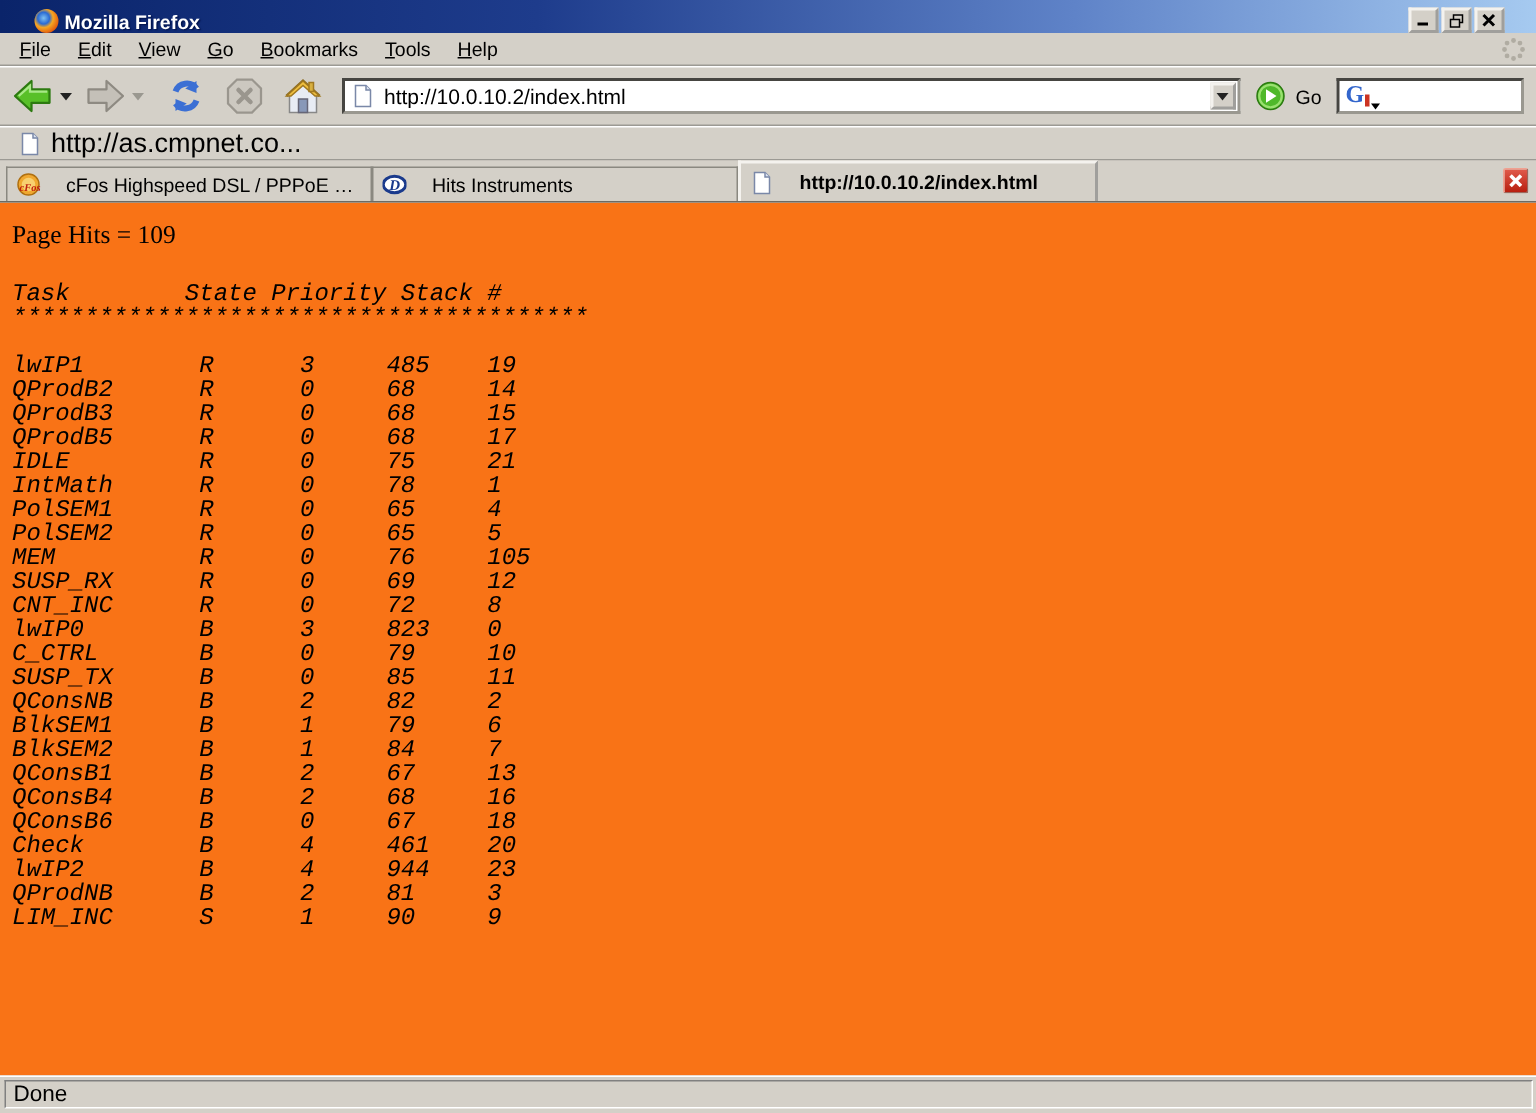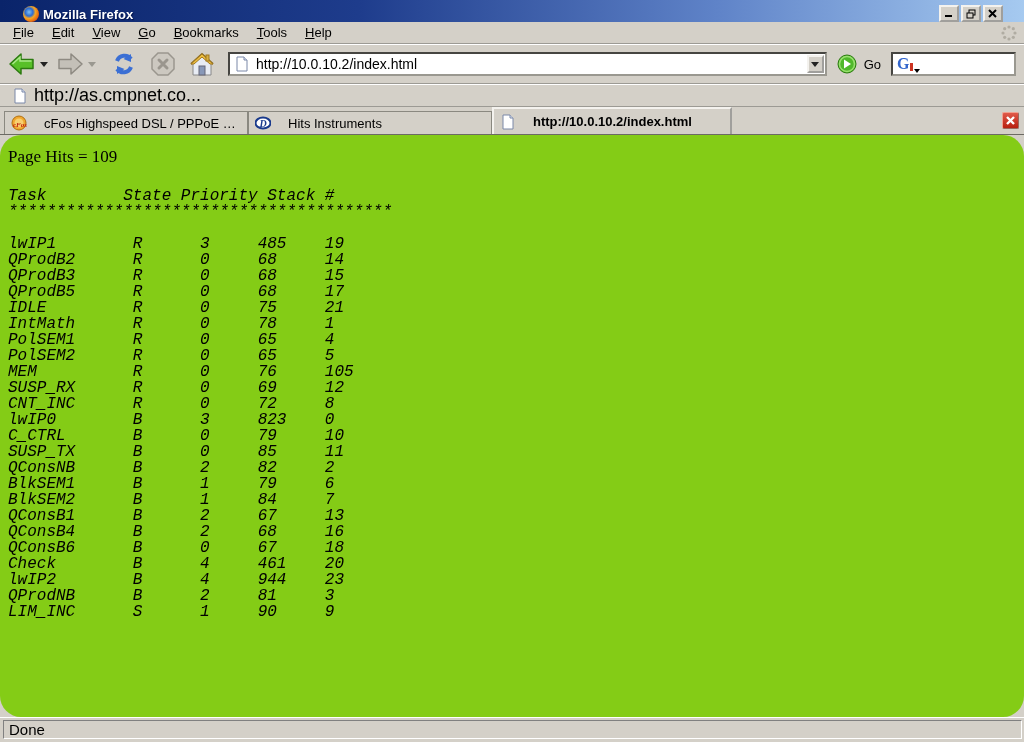--- a/index.html
+++ b/index.html
@@ -97,21 +97,21 @@
   }
   .tab .tab-label { overflow:hidden; text-overflow:ellipsis; white-space:nowrap; }
   .close-tab {
     position:absolute; right:5px; top:5px; width:17px; height:17px;
     background:linear-gradient(#e05a4a,#b81f10); border:1px outset #f0a090; border-radius:2px;
     display:flex; align-items:center; justify-content:center;
   }
 
   
   .content {
-    flex:1 1 auto; background:#84cc16; overflow:hidden; padding:12px 0 0 8px;border-radius:21px;
+    flex:1 1 auto; background:#f97316; overflow:hidden; padding:12px 0 0 8px;
   }
   .hits-line { font-family:"Liberation Serif", serif; font-size:17px; color:#000; }
   .task-table {
     margin-top:21px; font-family:"Liberation Mono", monospace;
     font-size:16px; line-height:16px; color:#000; white-space:pre;font-style:italic;
   }
 
   
   .statusbar {
     height:25px; flex:0 0 25px; background:#d4d0c8; display:flex; align-items:center;

